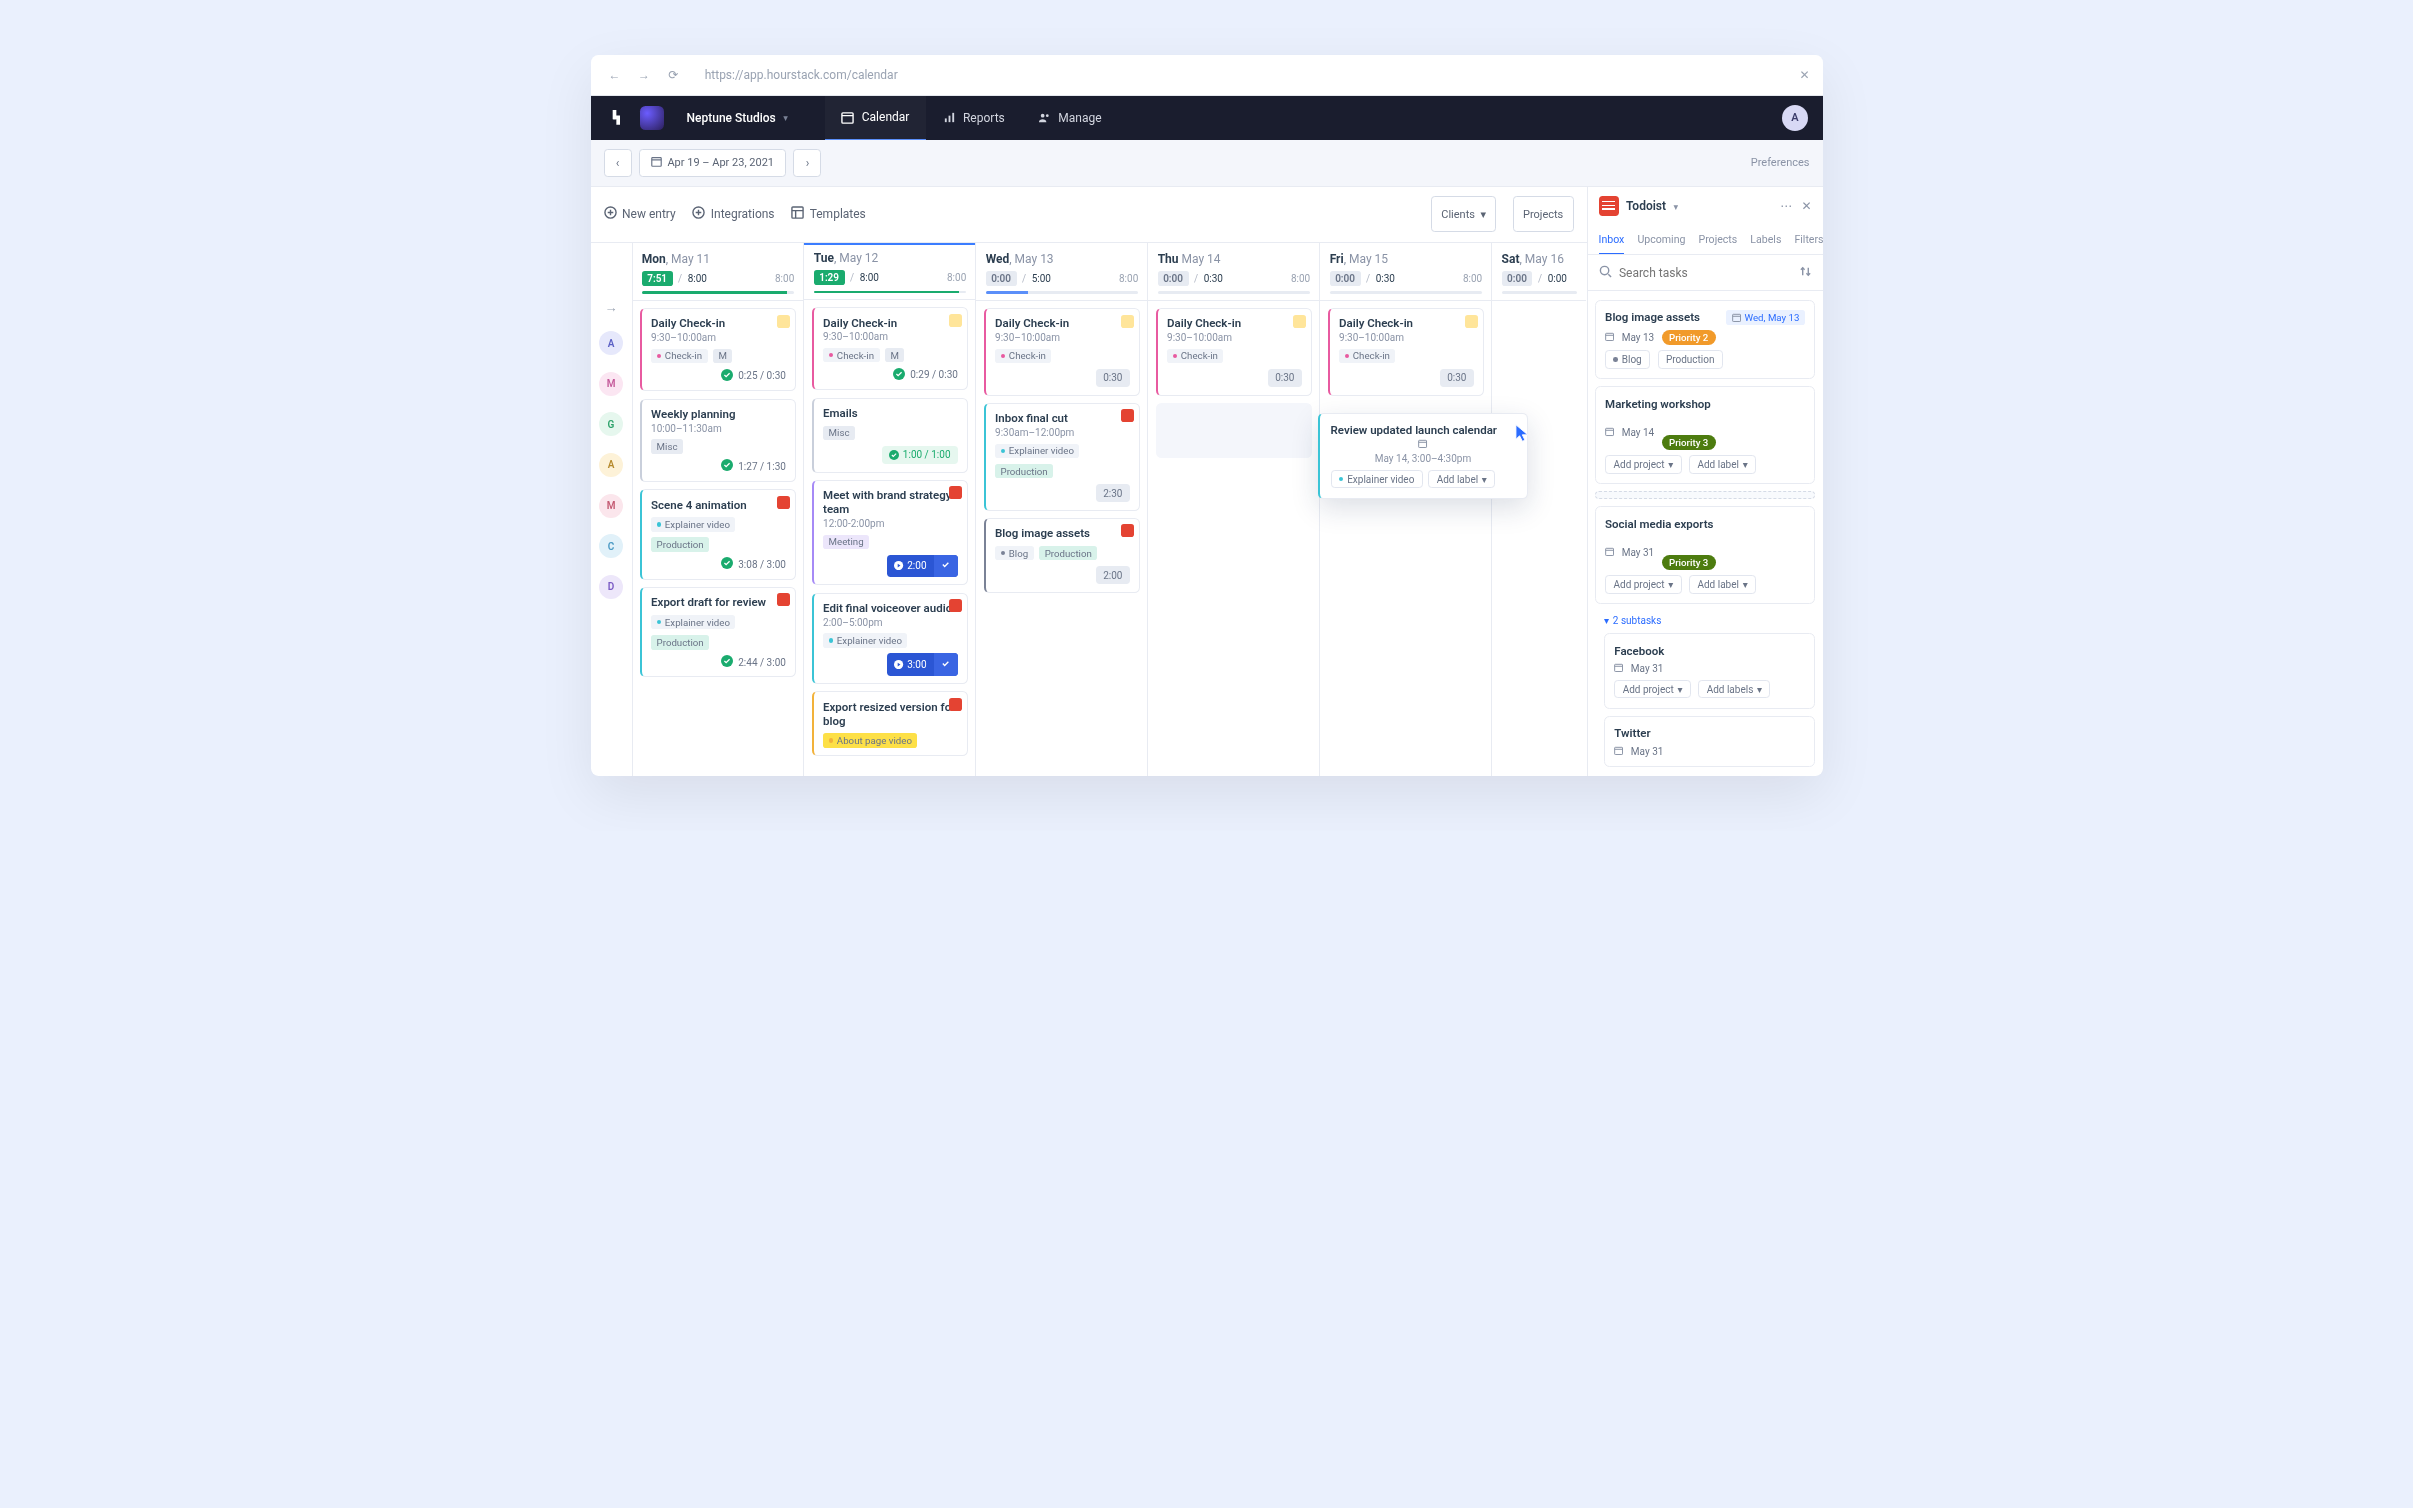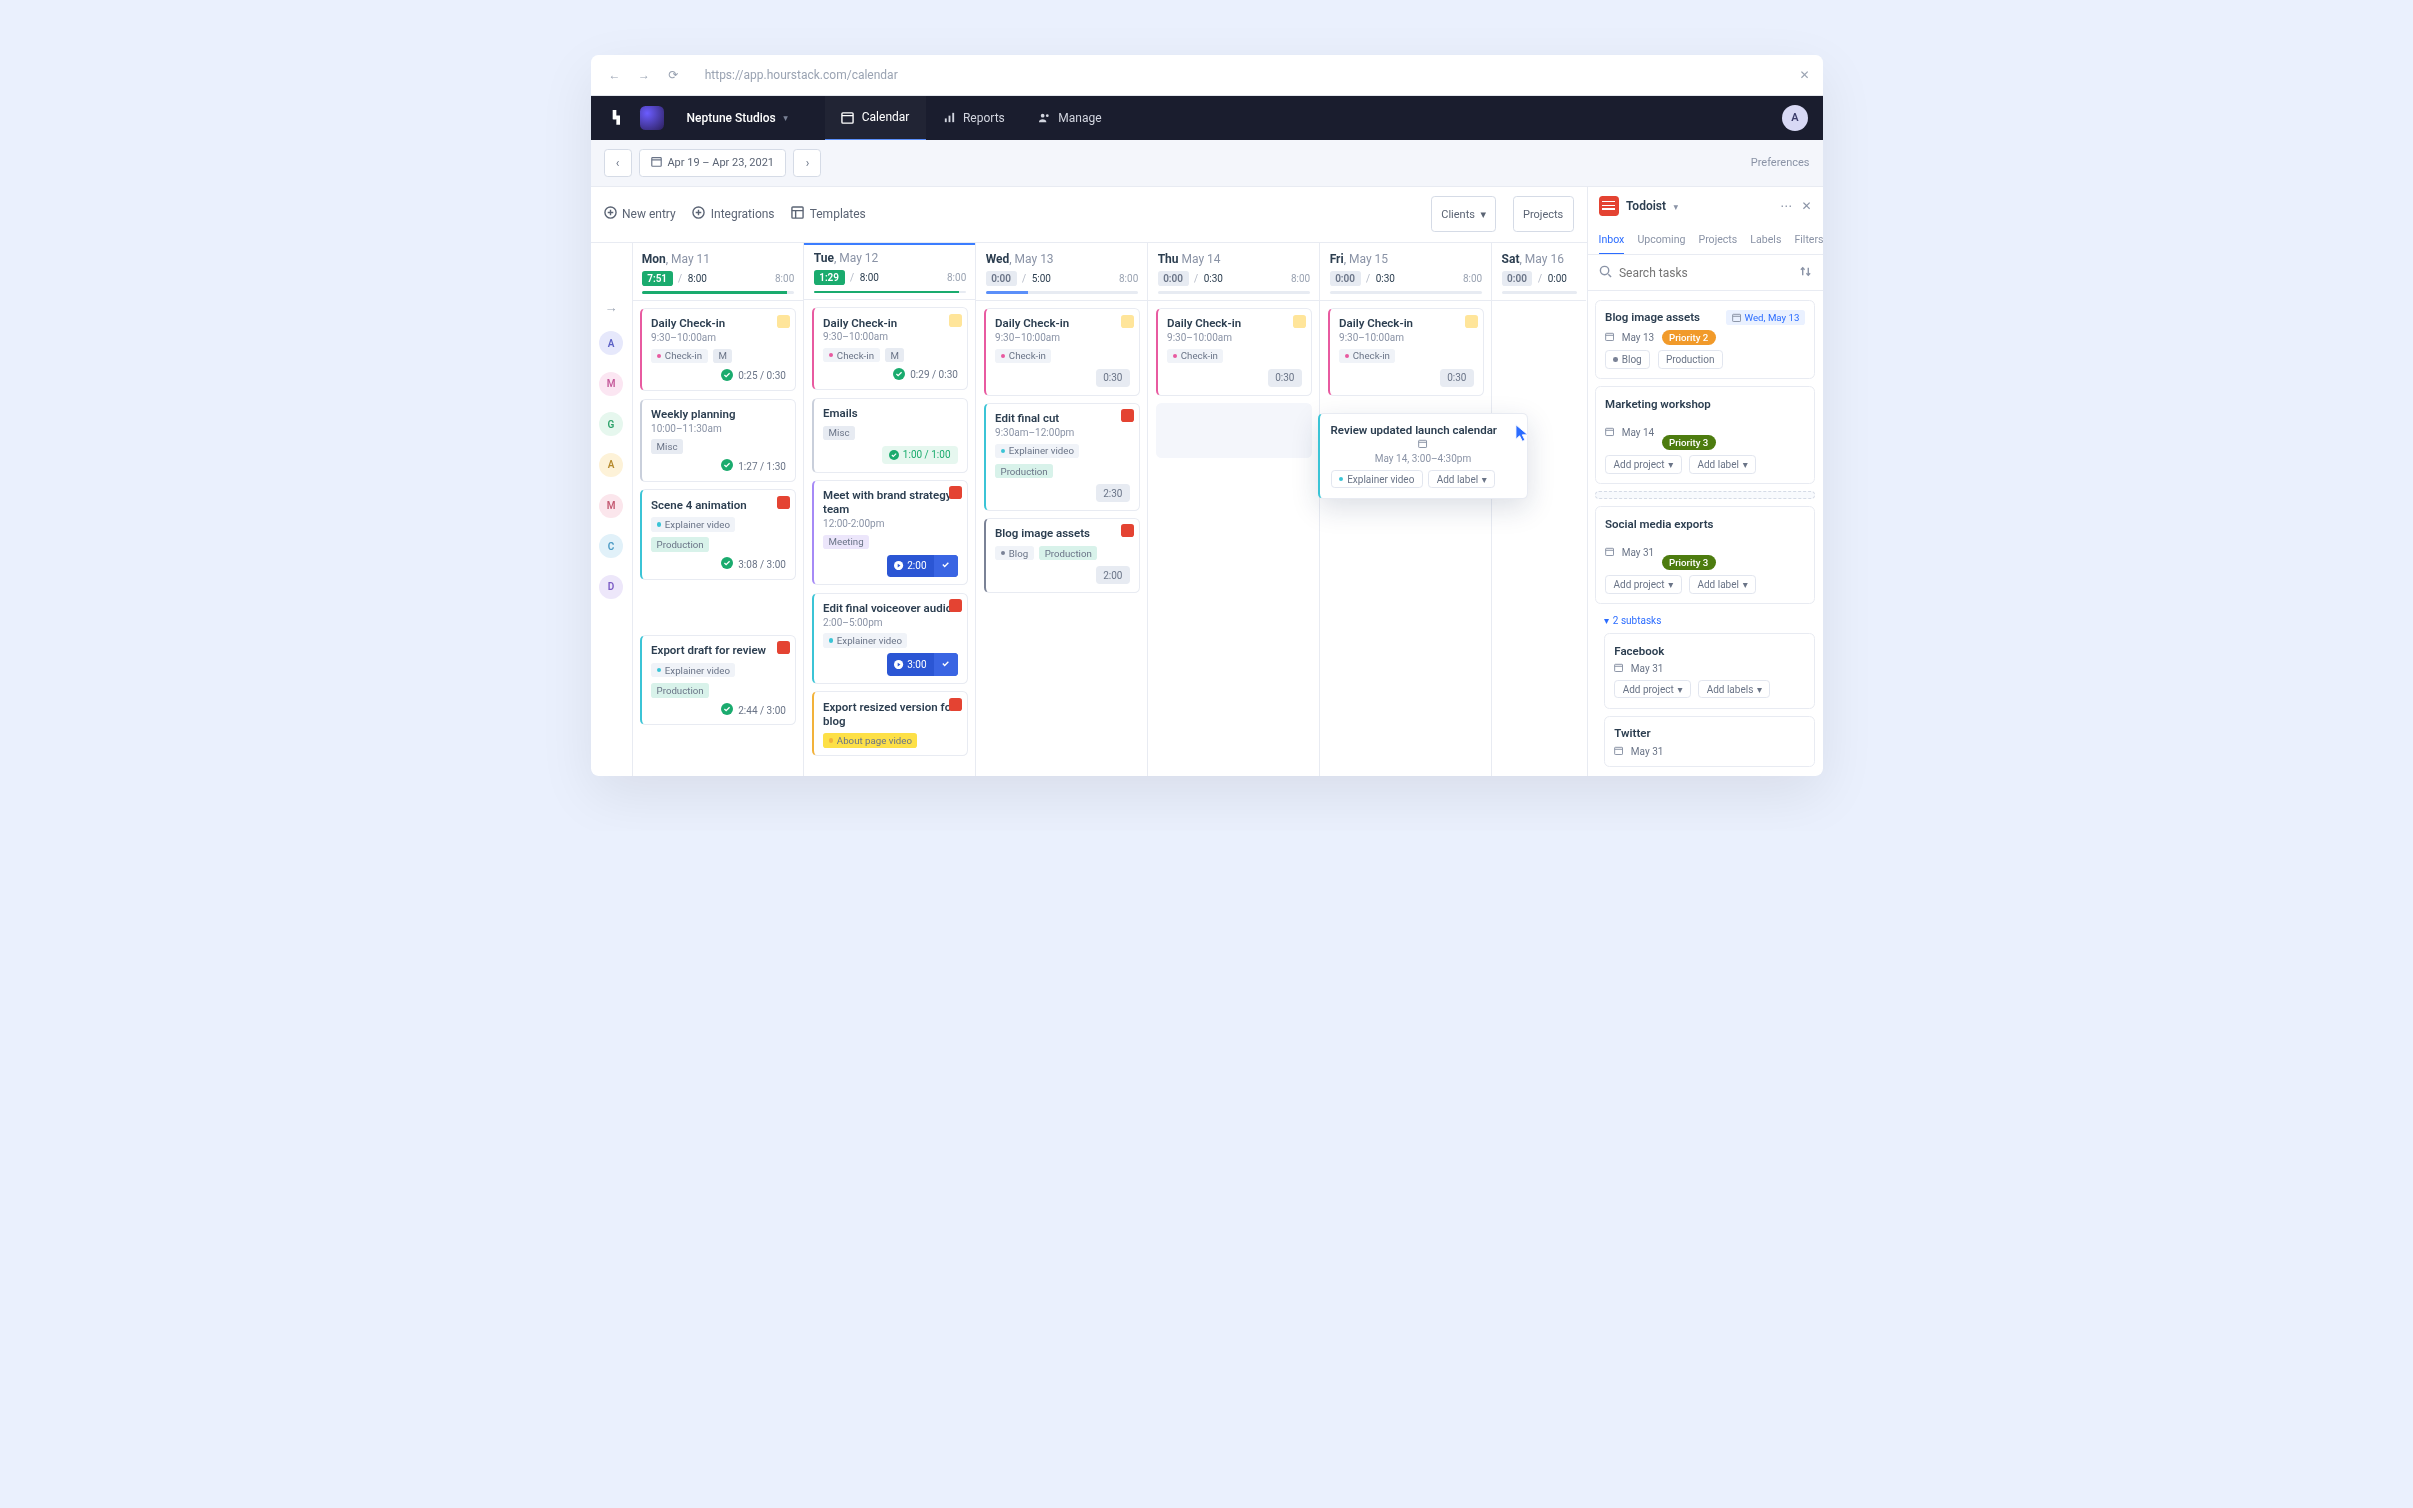--- a/index.html
+++ b/index.html
@@ -303,21 +303,21 @@
                     <span class="chip" style="background:#d8f2ea">Production</span>
                   </div>
                   <div class="card-foot">
                     <span class="check-icon"><svg width="12" height="12" viewBox="0 0 14 14">
                         <circle cx="7" cy="7" r="7" fill="#1aab6e"></circle>
                         <path d="M4 7l2 2 4-4" stroke="#fff" stroke-width="1.5" fill="none"></path>
                       </svg></span>
                     <span>3:08 / 3:00</span>
                   </div>
                 </div>
-                <div class="card" style="border-left-color: rgb(59, 196, 214); margin-top: 48px;">
+                <div class="card" style="border-left-color: rgb(59, 196, 214);">
                   <div class="card-title">Export draft for review</div>
                   <div class="card-corner" style="background:#e44332"></div>
                   <div class="chips">
                     <span class="chip" style="background:#f0f3f8"><span class="dot" style="background:#3bc4d6"></span>Explainer video</span>
                     <span class="chip" style="background:#d8f2ea">Production</span>
                   </div>
                   <div class="card-foot">
                     <span class="check-icon"><svg width="12" height="12" viewBox="0 0 14 14">
                         <circle cx="7" cy="7" r="7" fill="#1aab6e"></circle>
                         <path d="M4 7l2 2 4-4" stroke="#fff" stroke-width="1.5" fill="none"></path>
@@ -435,21 +435,21 @@
                   <div class="card-sub">9:30–10:00am</div>
                   <div class="card-corner" style="background:#ffe59a"></div>
                   <div class="chips">
                     <span class="chip" style="background:#f0f3f8"><span class="dot" style="background:#e85aa0"></span>Check-in</span>
                   </div>
                   <div class="card-foot">
                     <span class="time-chip-grey">0:30</span>
                   </div>
                 </div>
                 <div class="card" style="border-left-color: rgb(59, 196, 214);">
-                  <div class="card-title">Edit final cut</div>
+                  <div class="card-title">Inbox final cut</div>
                   <div class="card-sub">9:30am–12:00pm</div>
                   <div class="card-corner" style="background:#e44332"></div>
                   <div class="chips">
                     <span class="chip" style="background:#f0f3f8"><span class="dot" style="background:#3bc4d6"></span>Explainer video</span>
                     <span class="chip" style="background:#d8f2ea">Production</span>
                   </div>
                   <div class="card-foot">
                     <span class="time-chip-grey">2:30</span>
                   </div>
                 </div>

